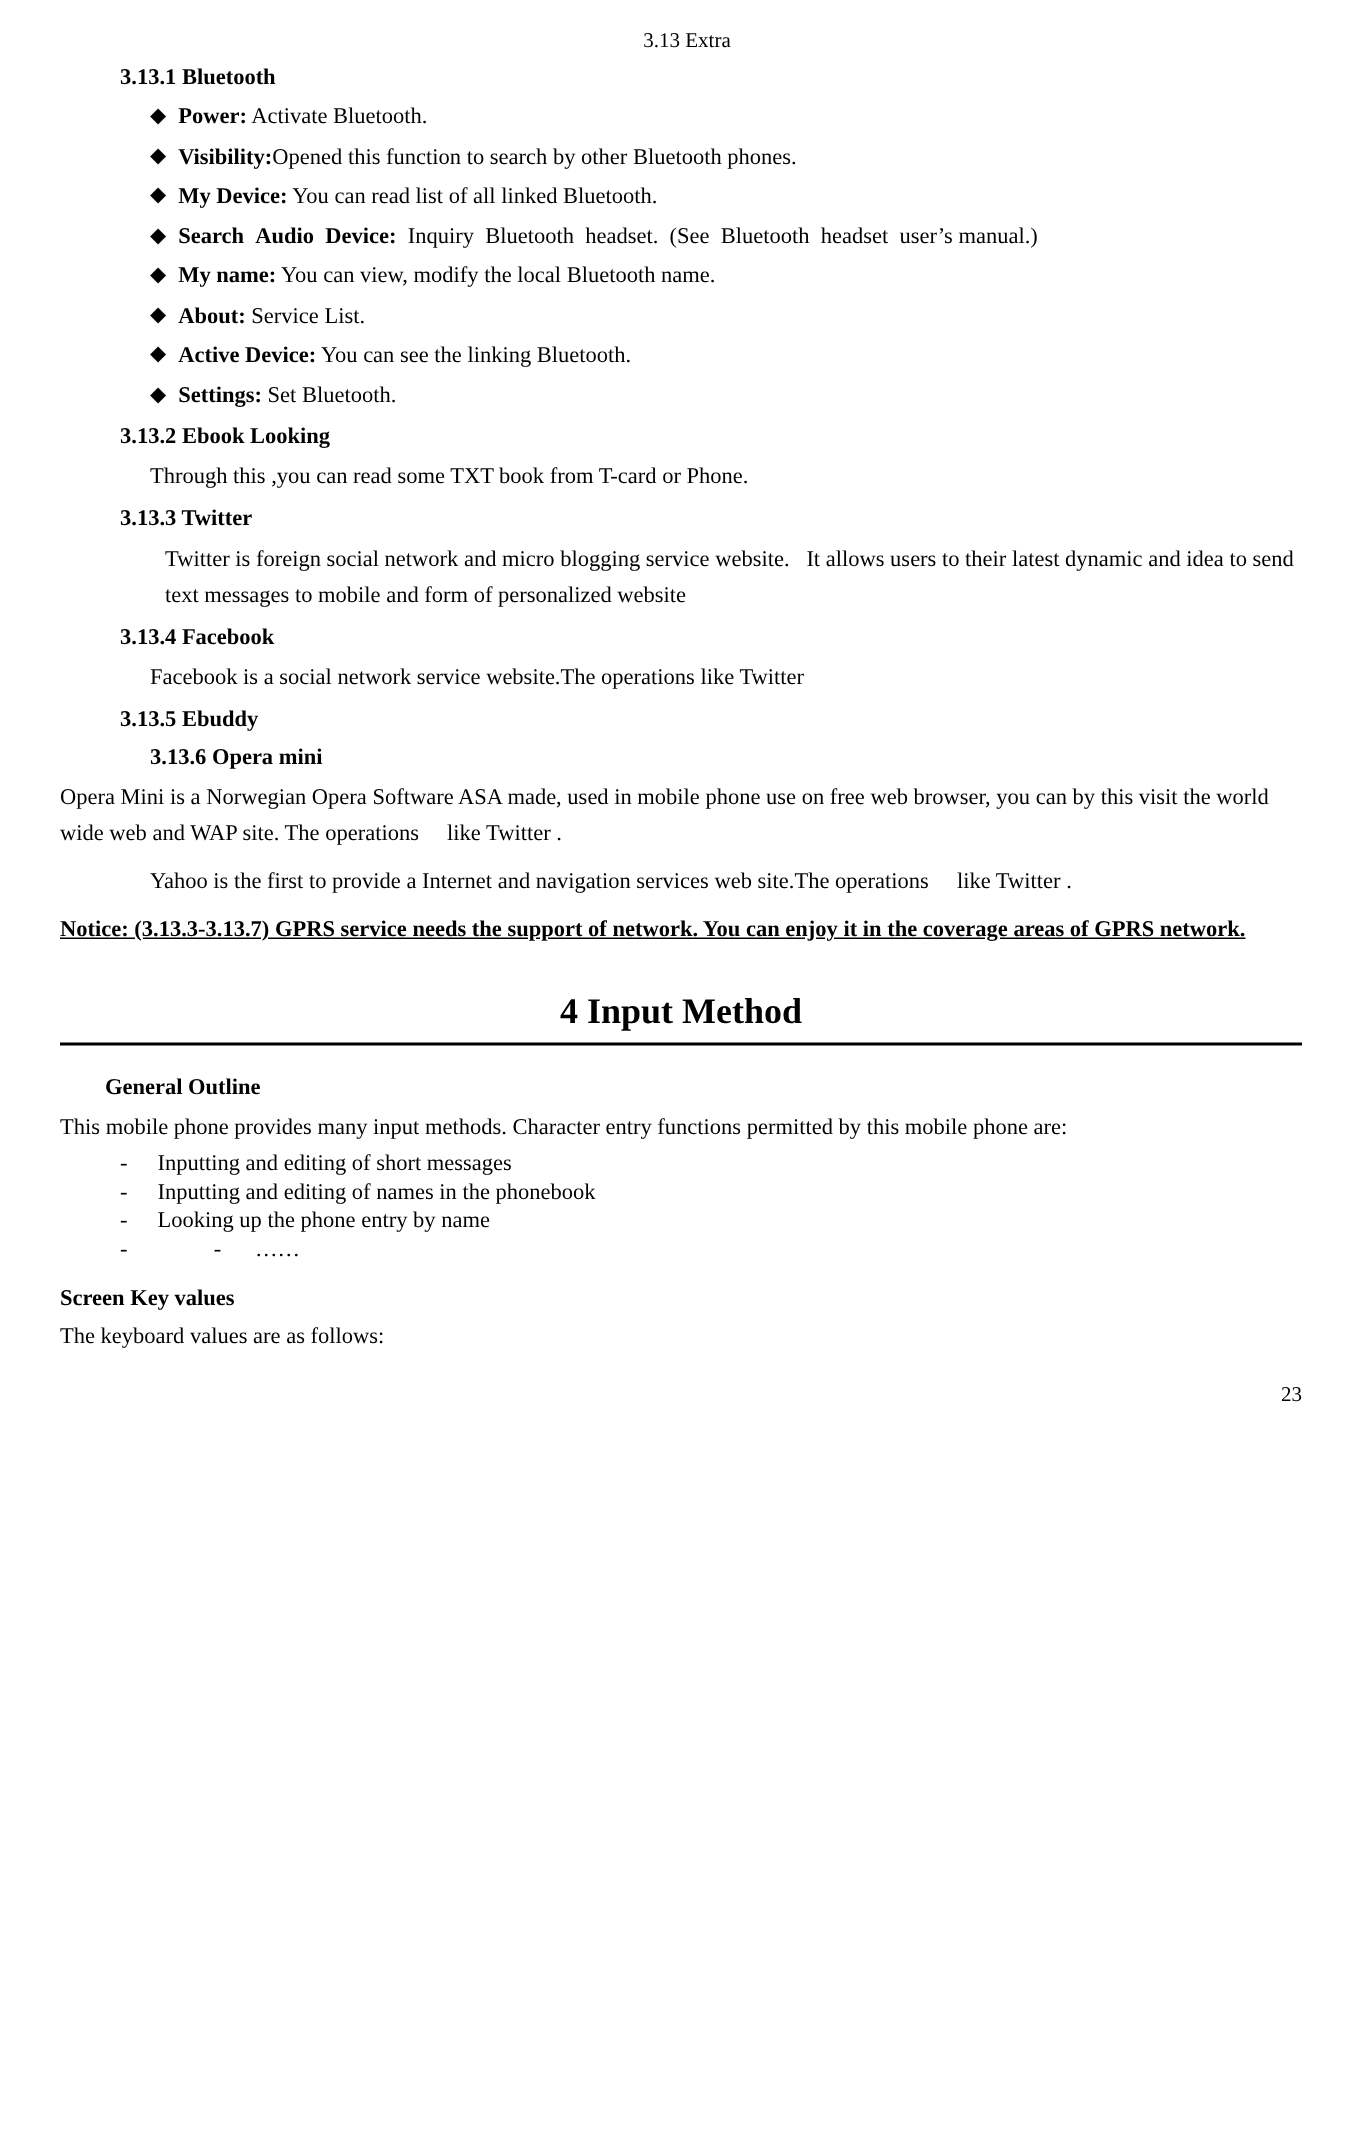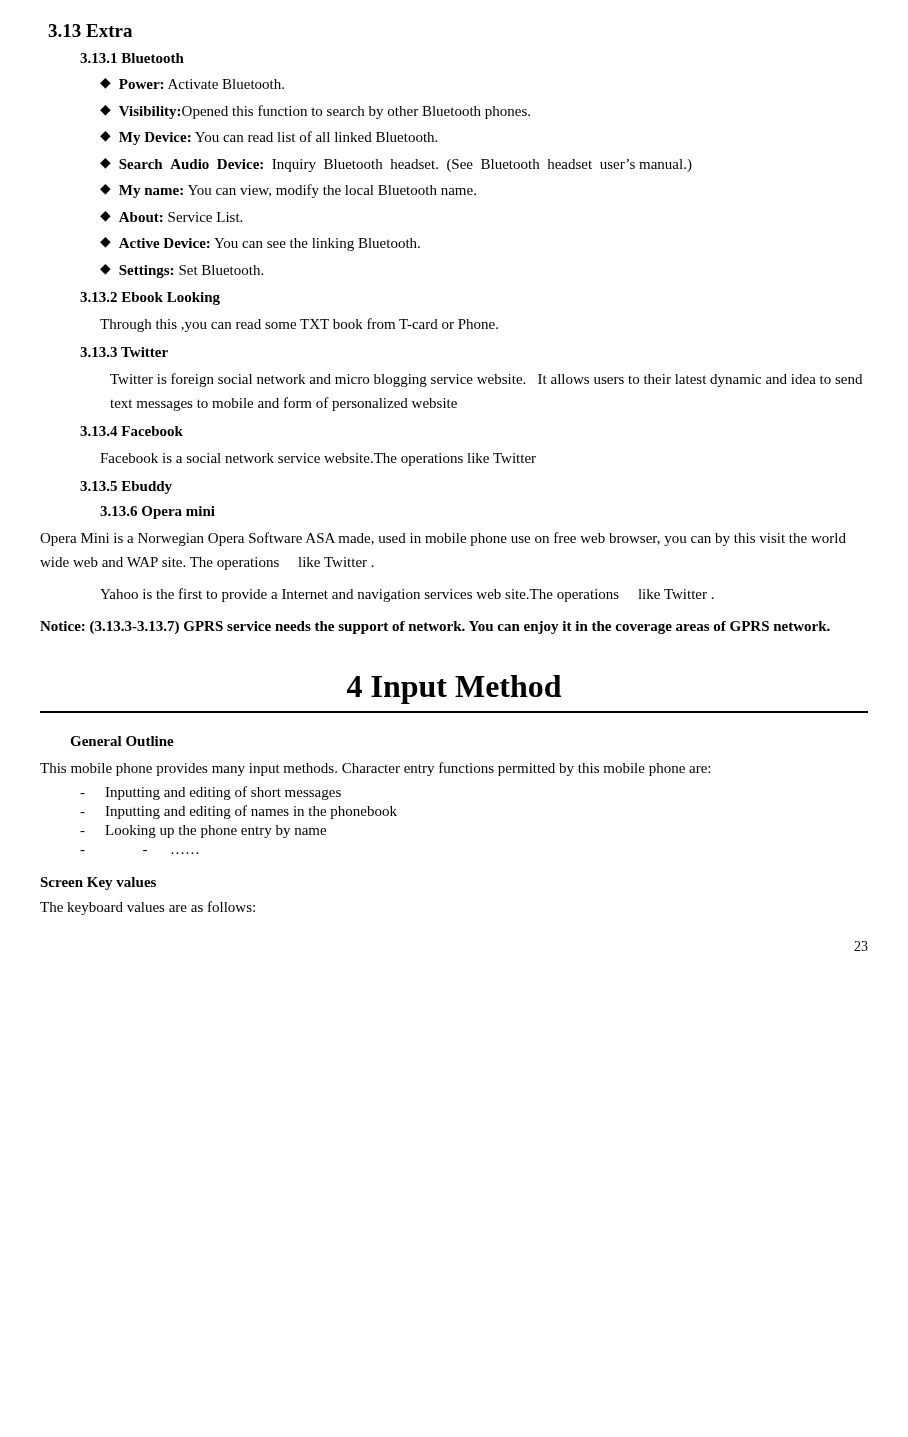--- a/index.html
+++ b/index.html
@@ -43,31 +43,32 @@
     .bullet-text {
       flex: 1;
       line-height: 1.5;
     }
     .bold {
       font-weight: bold;
     }
     p {
       line-height: 1.6;
       margin-bottom: 4px;
+      text-decoration: underline;
     }
     .section-block {
       margin-bottom: 8px;
     }
     .notice-block {
       margin-top: 8px;
       margin-bottom: 16px;
       line-height: 1.6;
     }
     .chapter-heading {
-      font-size: 32px;
+      font-size: 24px;
       font-weight: bold;
       text-align: center;
       border-bottom: 2px solid #000;
       padding-bottom: 6px;
       margin-top: 30px;
       margin-bottom: 20px;
     }
     .general-outline-title {
       font-weight: bold;
       font-size: 15px;
@@ -94,24 +95,25 @@
       font-weight: bold;
       margin-top: 16px;
       margin-bottom: 4px;
     }
     .page-number {
       text-align: right;
       margin-top: 20px;
       font-size: 14px;
     }
     .top-heading {
-      font-size: 19px;
-      font-weight: bold;
+      font-size: 14px;
+      font-weight: normal;
       margin-left: 8px;
       margin-bottom: 6px;
+      text-align: center;
     }
   </style>
 </head>
 <body>
 
 <div class="top-heading">3.13 Extra</div>
 
 <div class="section-block">
   <div class="section-title-small indent-1">3.13.1 Bluetooth</div>
 

